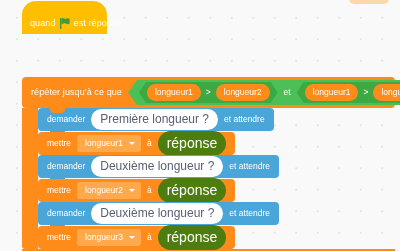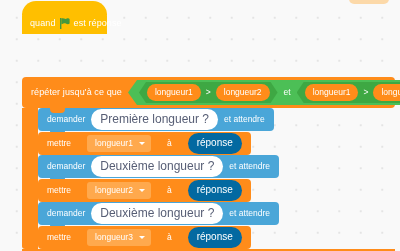--- a/index.html
+++ b/index.html
@@ -232,21 +232,21 @@
     white-space: nowrap;
   }
 
   .set-block {
     position: relative;
     background: #ff8c1a;
     height: 23px;
     border-radius: 4px;
     display: flex;
     align-items: center;
-    gap: 16px;
+    gap: 6px;
     padding: 0 9px;
     box-sizing: border-box;
     align-self: flex-start;
     margin-top: 1px;
     z-index: 2;
   }
   .set-block::after {
     content: "";
     position: absolute;
     left: 12px;
@@ -271,23 +271,23 @@
     white-space: nowrap;
   }
   .dd-arrow {
     width: 0;
     height: 0;
     border-left: 3.5px solid transparent;
     border-right: 3.5px solid transparent;
     border-top: 3.5px solid #ffffff;
   }
   .answer-reporter {
-    background: #0369a1;
-    color: #ffffff;
-    font-size: 10px;
+    background: #4d7c0f;
+    color: #ffffff;
+    font-size: 14px;
     border-radius: 20px;
     padding: 5px 9px 6px;
     line-height: 1;
     white-space: nowrap;
   }
   .small-lbl {
     color: #ffffff;
     font-size: 8.5px;
     line-height: 1;
     white-space: nowrap;

